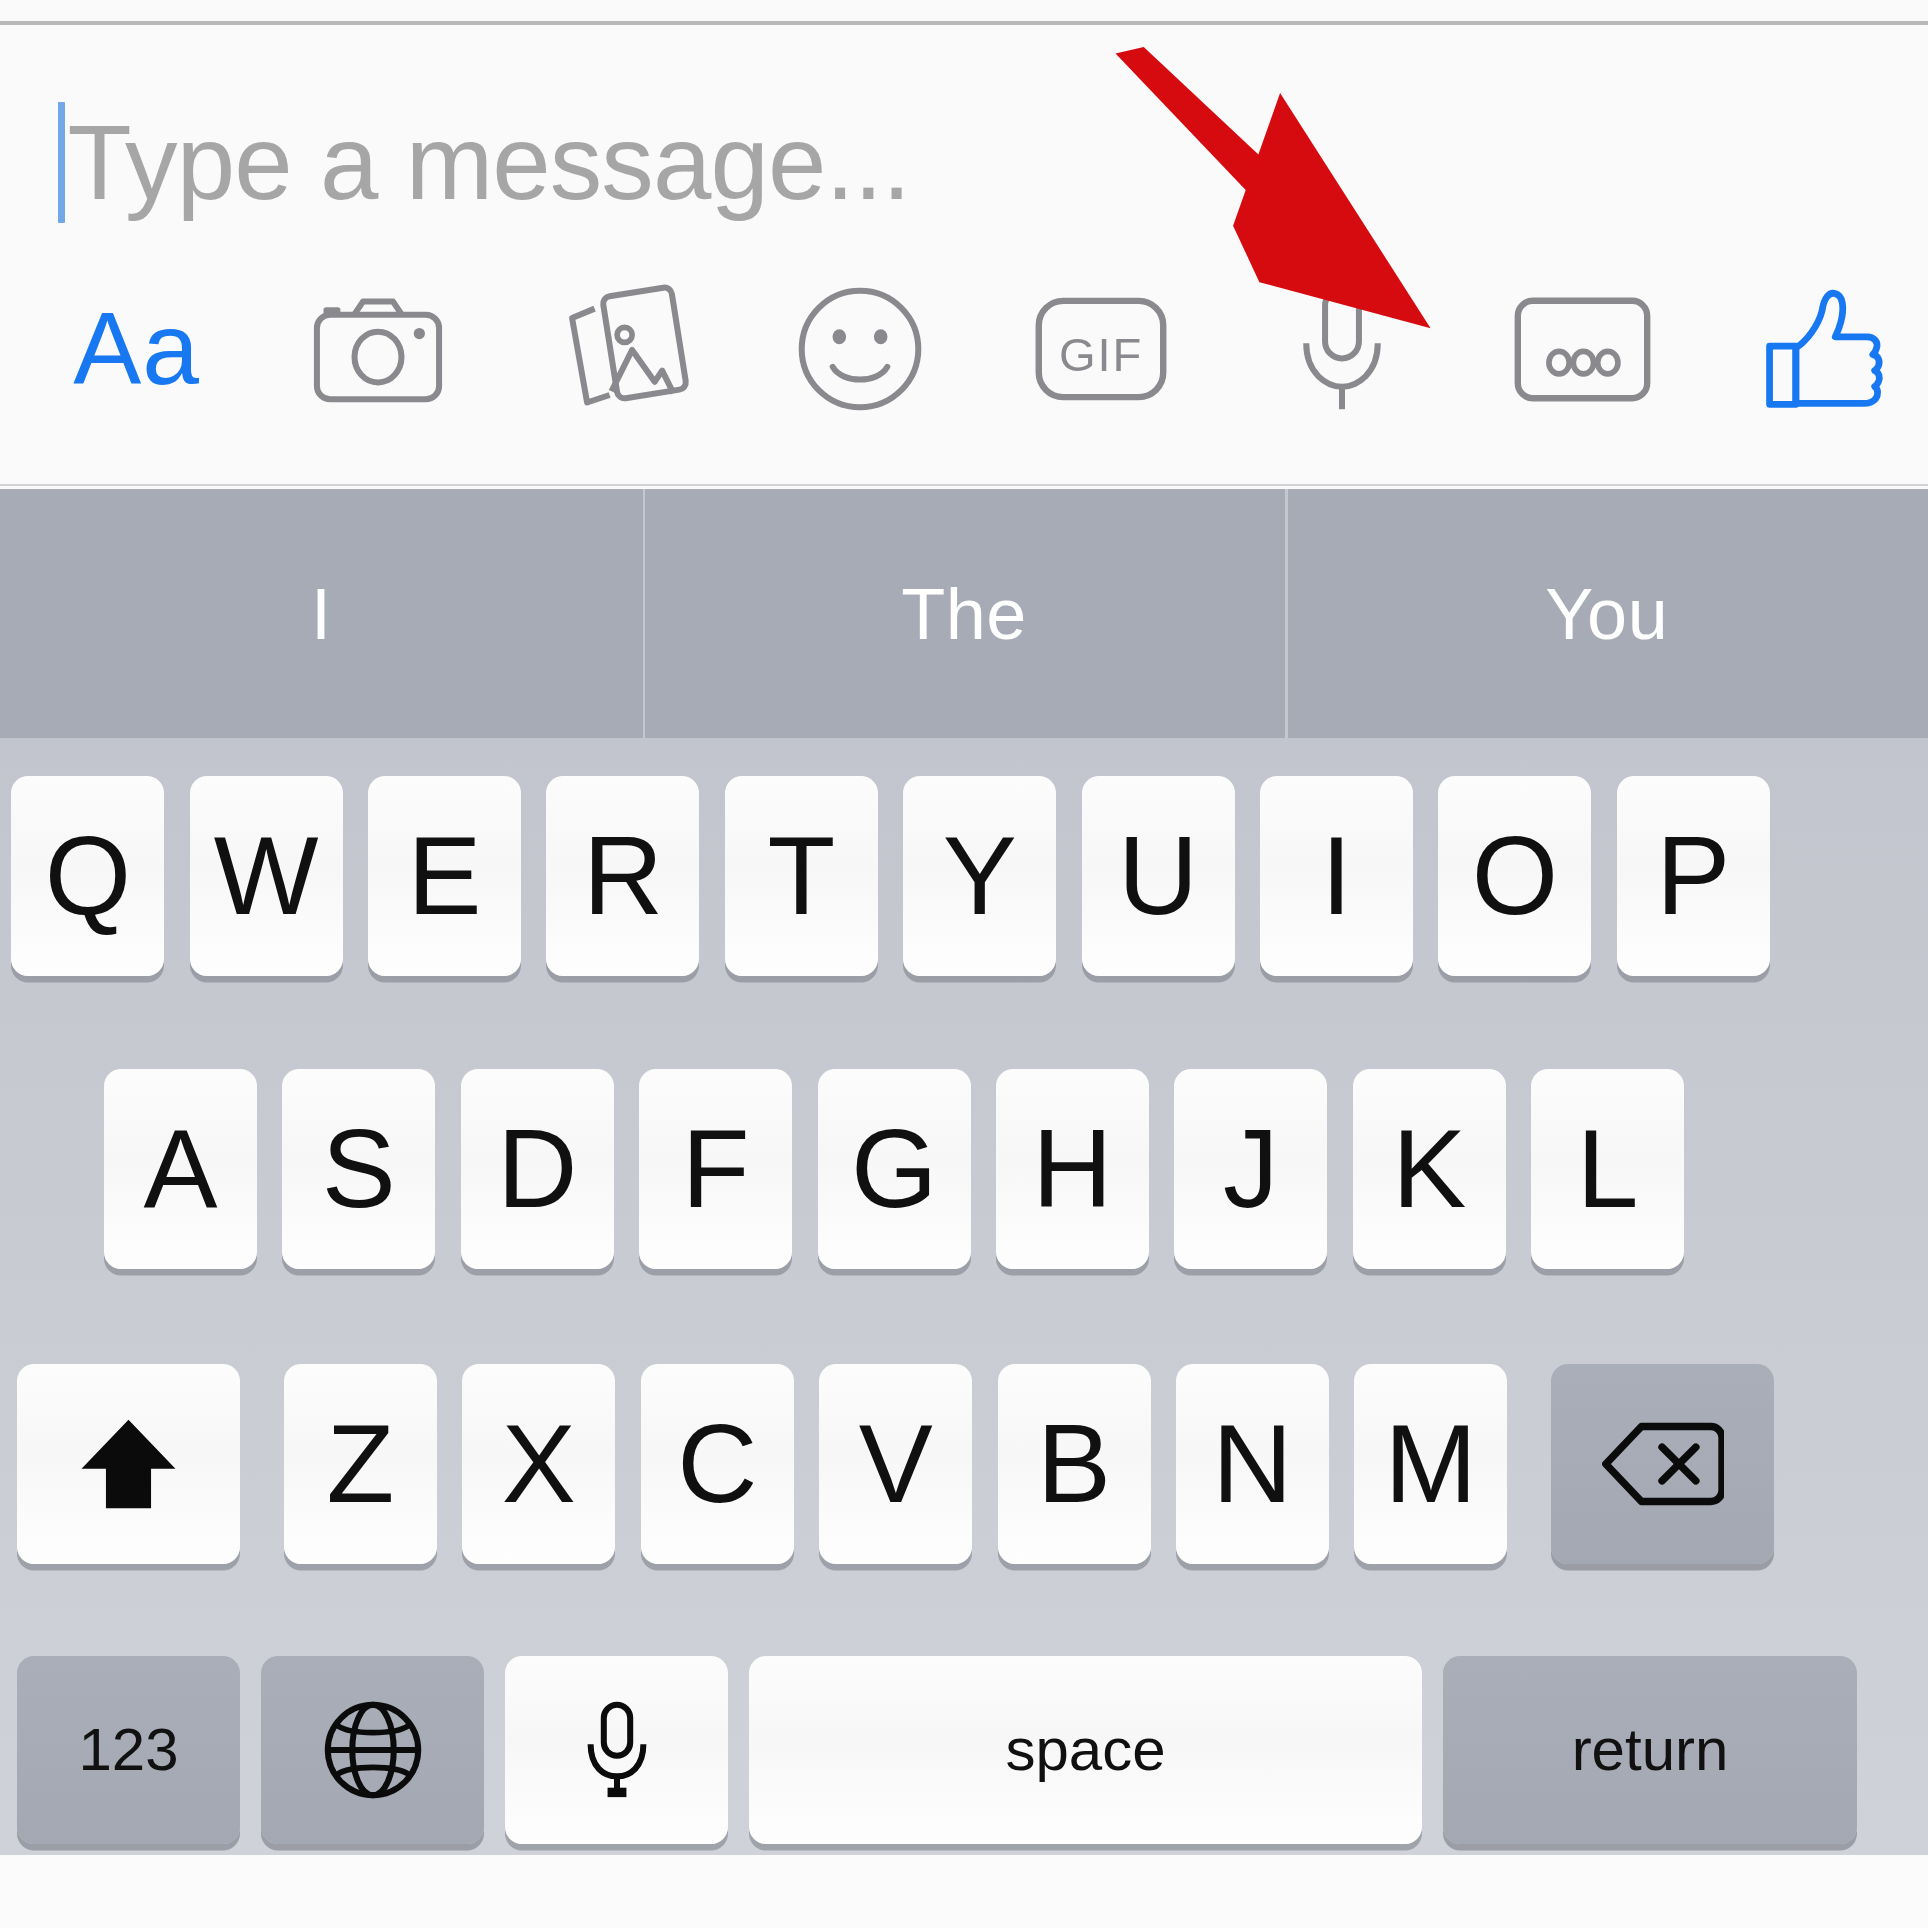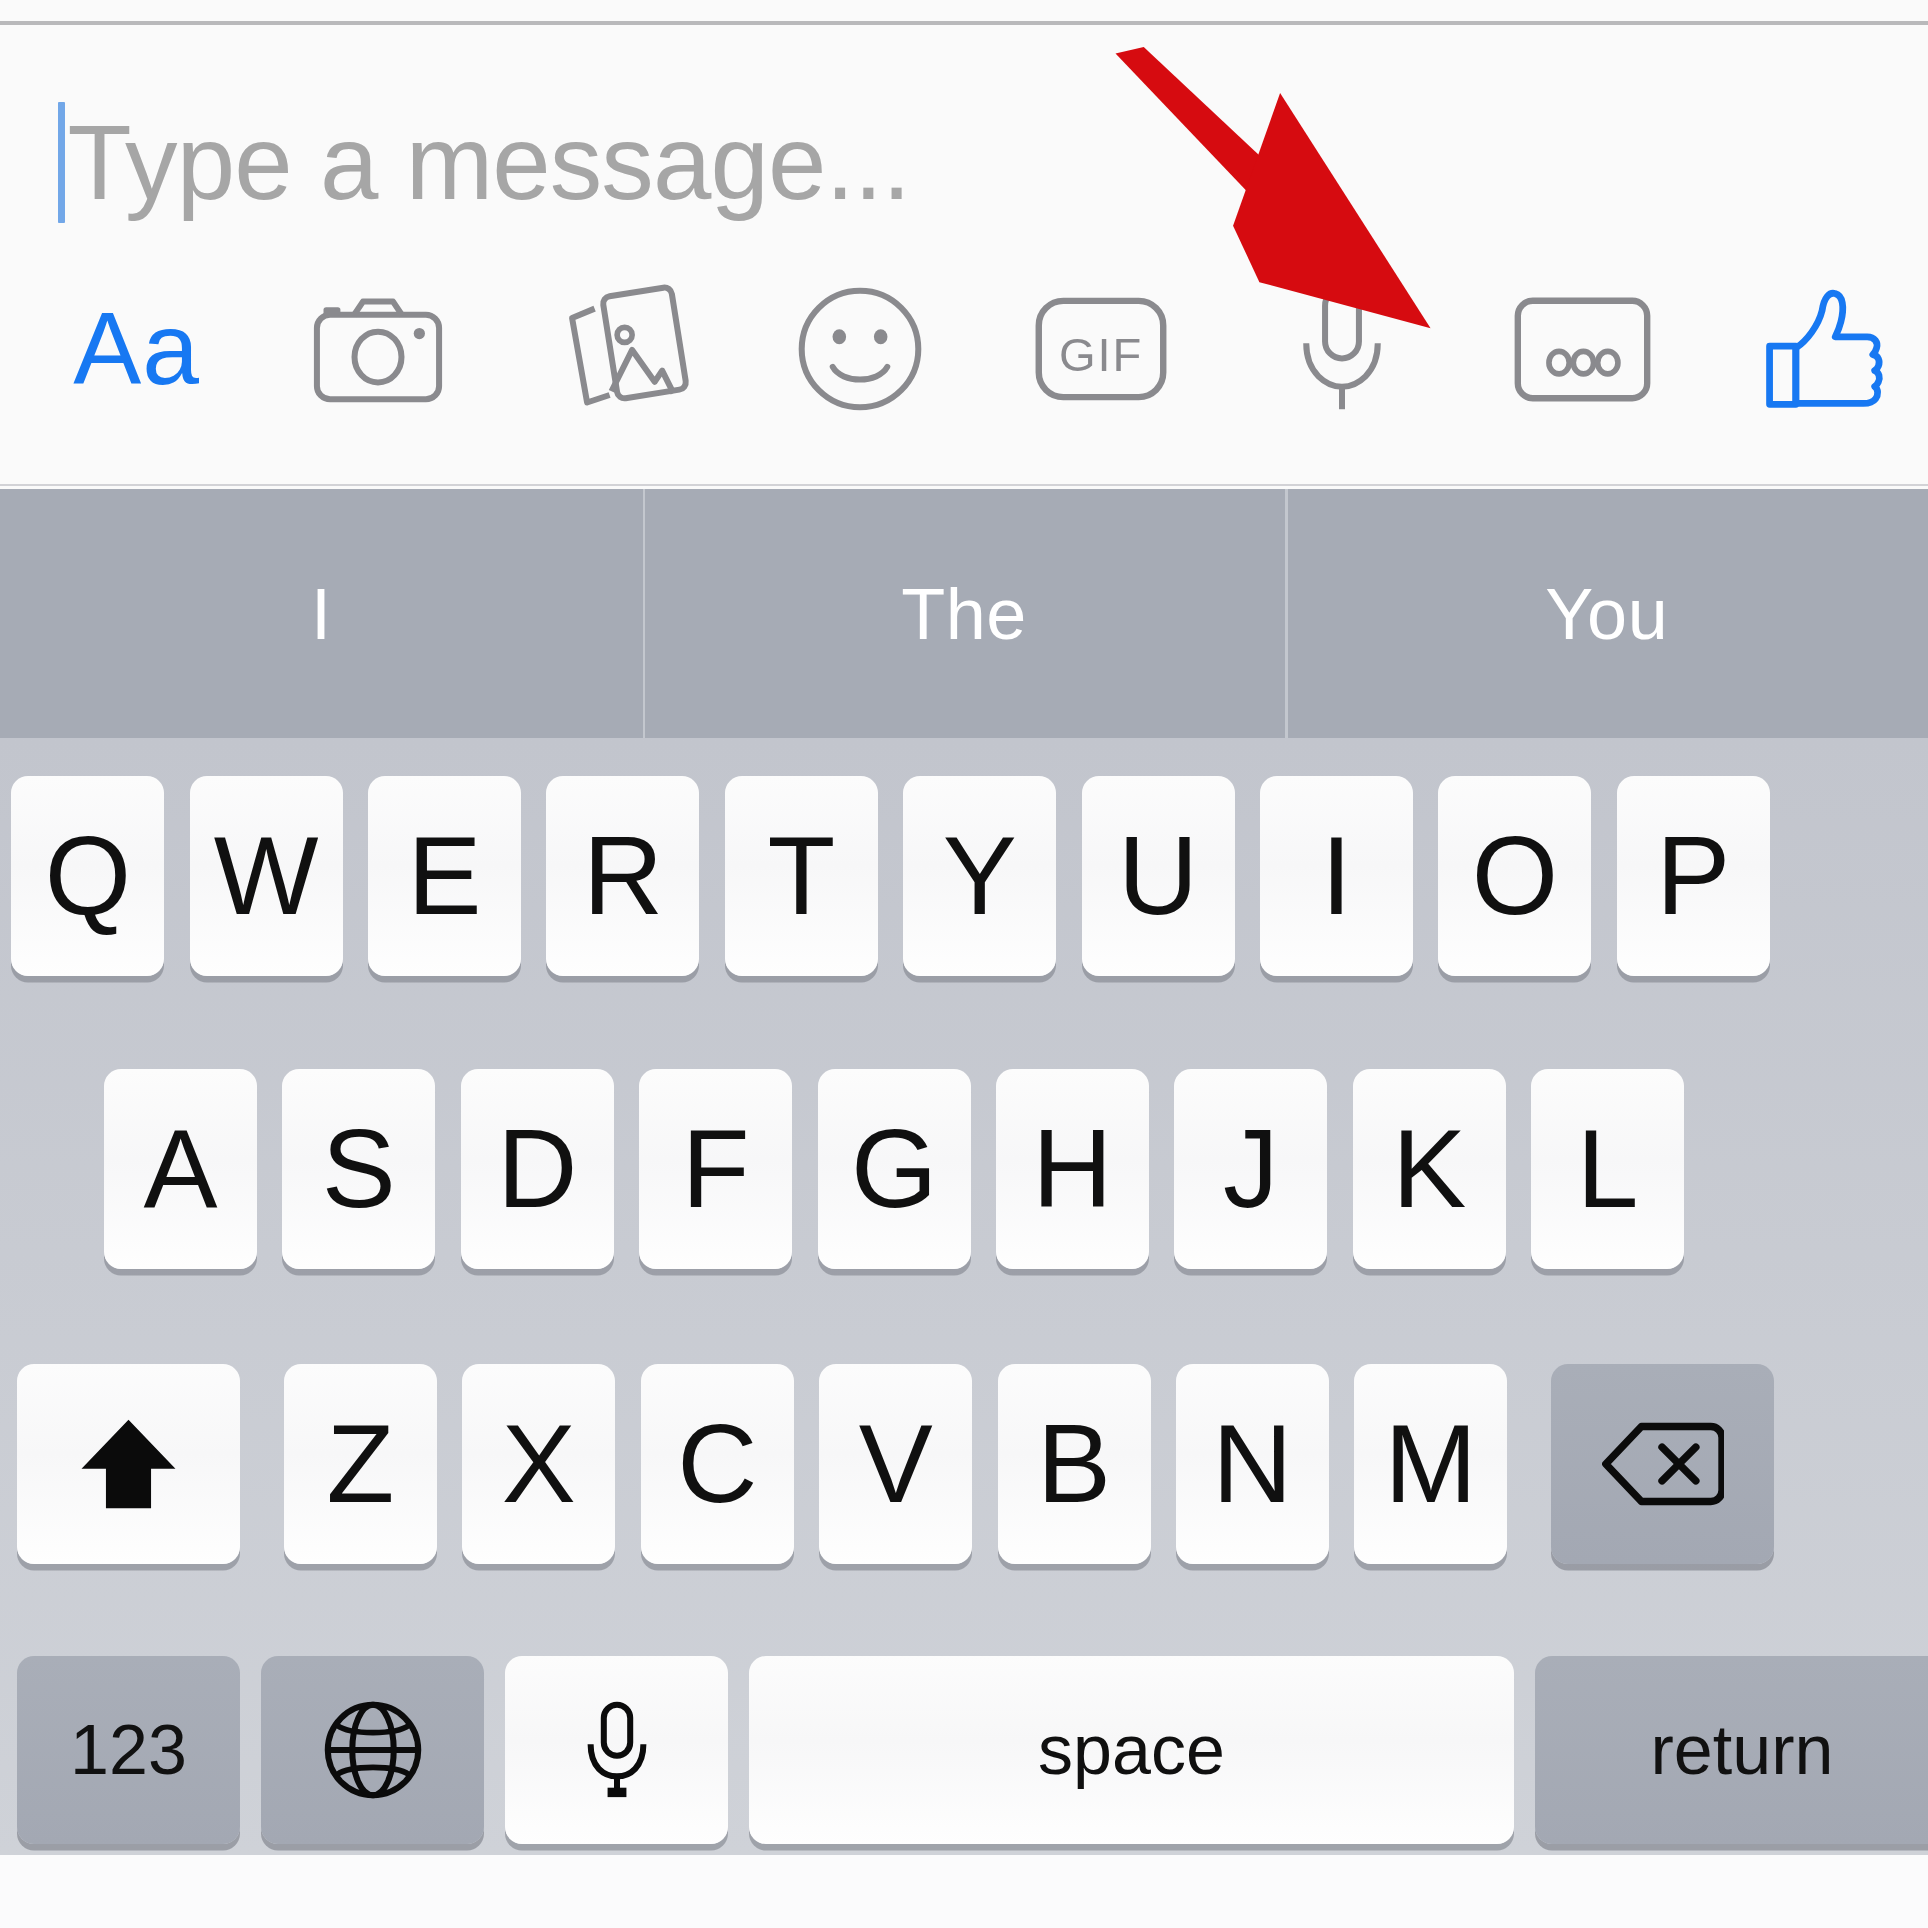--- a/index.html
+++ b/index.html
@@ -157,31 +157,31 @@
     line-height: 1;
     background: linear-gradient(180deg, #fcfcfc 0%, #f7f7f8 45%, #fefefe 100%);
     box-shadow: 0 6.6px 0 rgba(120,124,133,0.55);
     flex: 0 0 auto;
   }
   .key.dark {
     background: linear-gradient(180deg, #a9aeb8 0%, #a3a8b3 100%);
     box-shadow: 0 6.6px 0 rgba(120,124,133,0.6);
     color: #111;
   }
-  .key.small-label { font-size: 70px; }
+  .key.small-label { font-size: 60px; }
 
   .k-letter { width: 153px; height: 200px; }
   .gap { flex: 0 0 auto; }
 
   .k-shift   { width: 223px; height: 200px; }
   .k-del     { width: 223px; height: 200px; }
   .k-123     { width: 223px; height: 188px; }
   .k-globe   { width: 223px; height: 188px; }
   .k-mic     { width: 223px; height: 188px; }
-  .k-space   { width: 765px; height: 188px; }
+  .k-space   { width: 673px; height: 188px; }
   .k-return  { width: 414px; height: 188px; }
 
   .bottom-fill {
     position: absolute;
     left: 0; top: 1855px;
     width: 1928px; height: 73px;
     background: #fbfbfc;
   }
 </style>
 </head>

